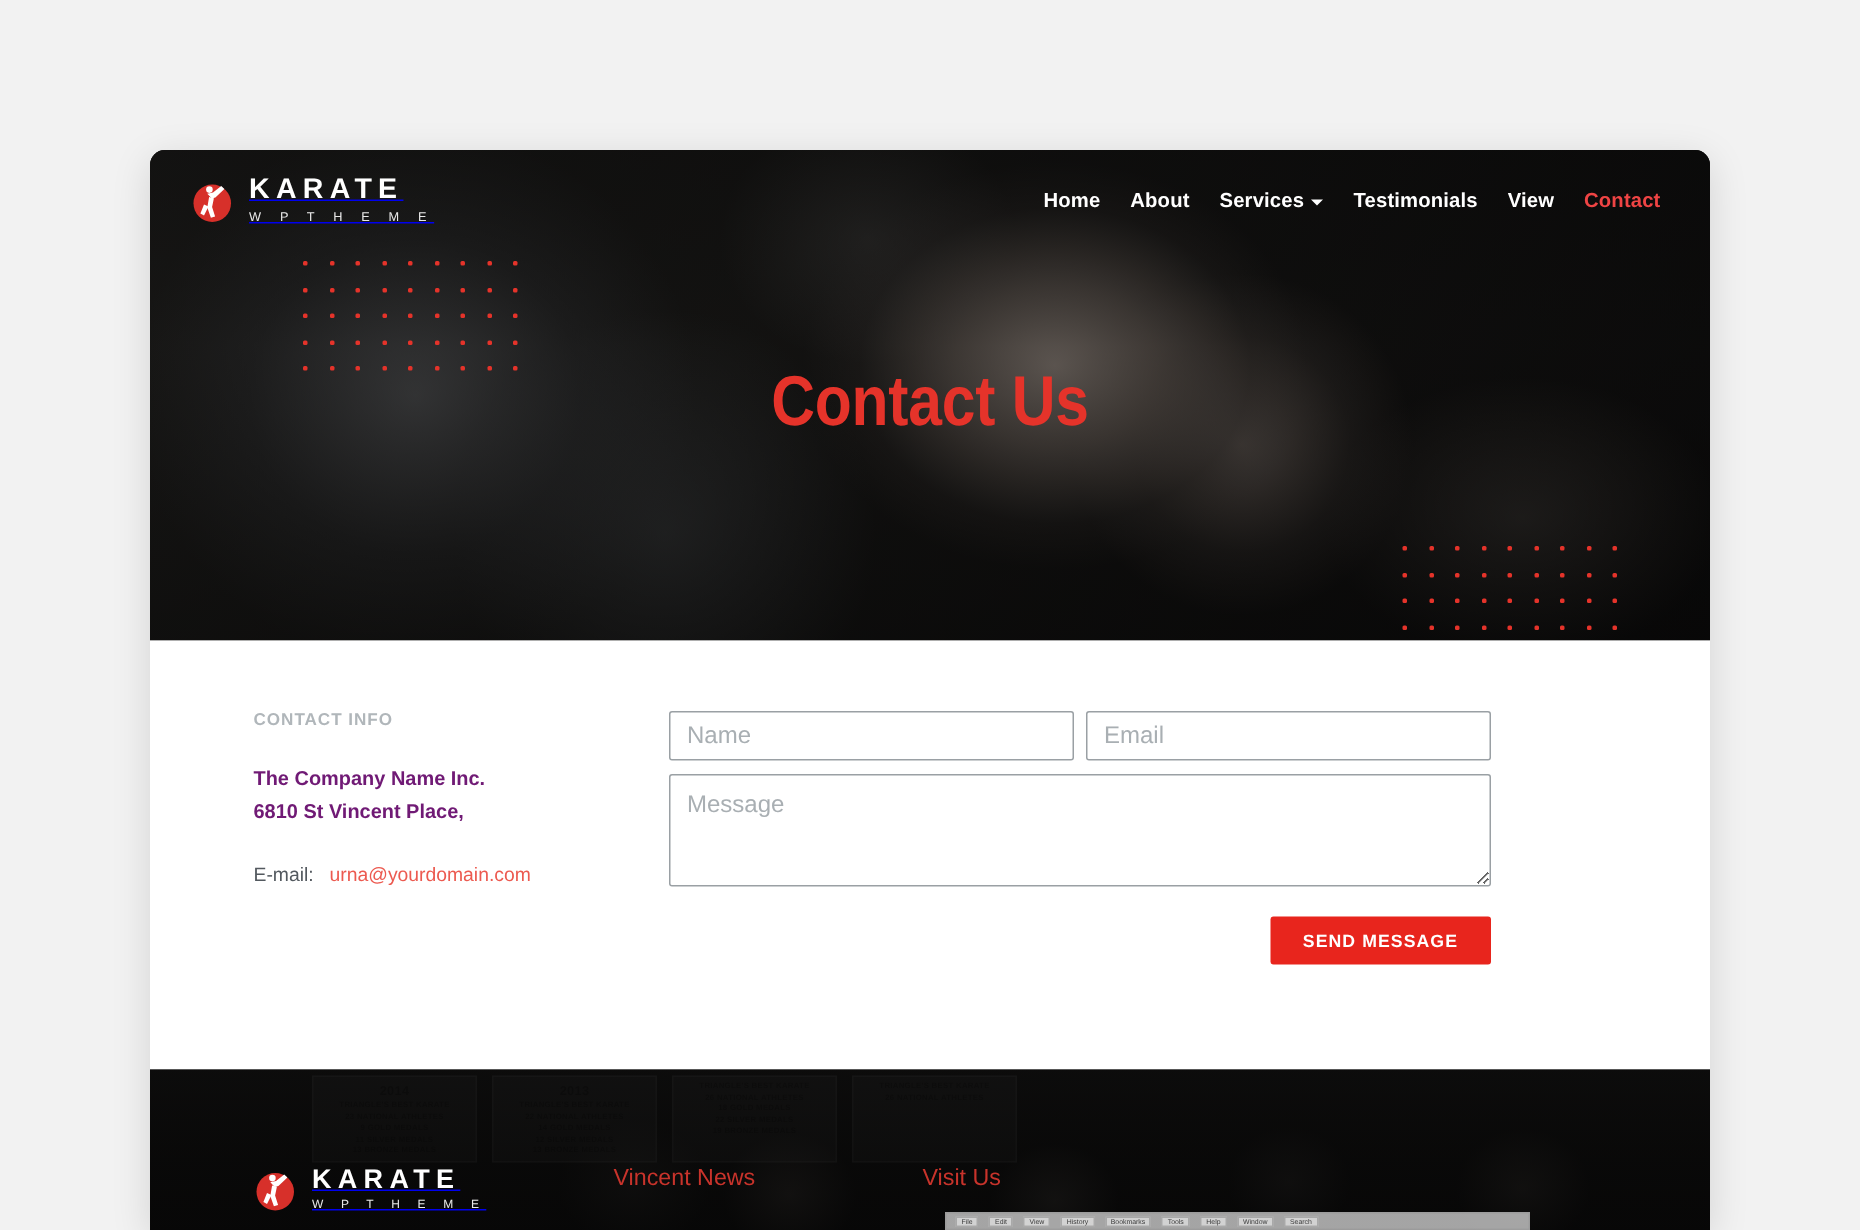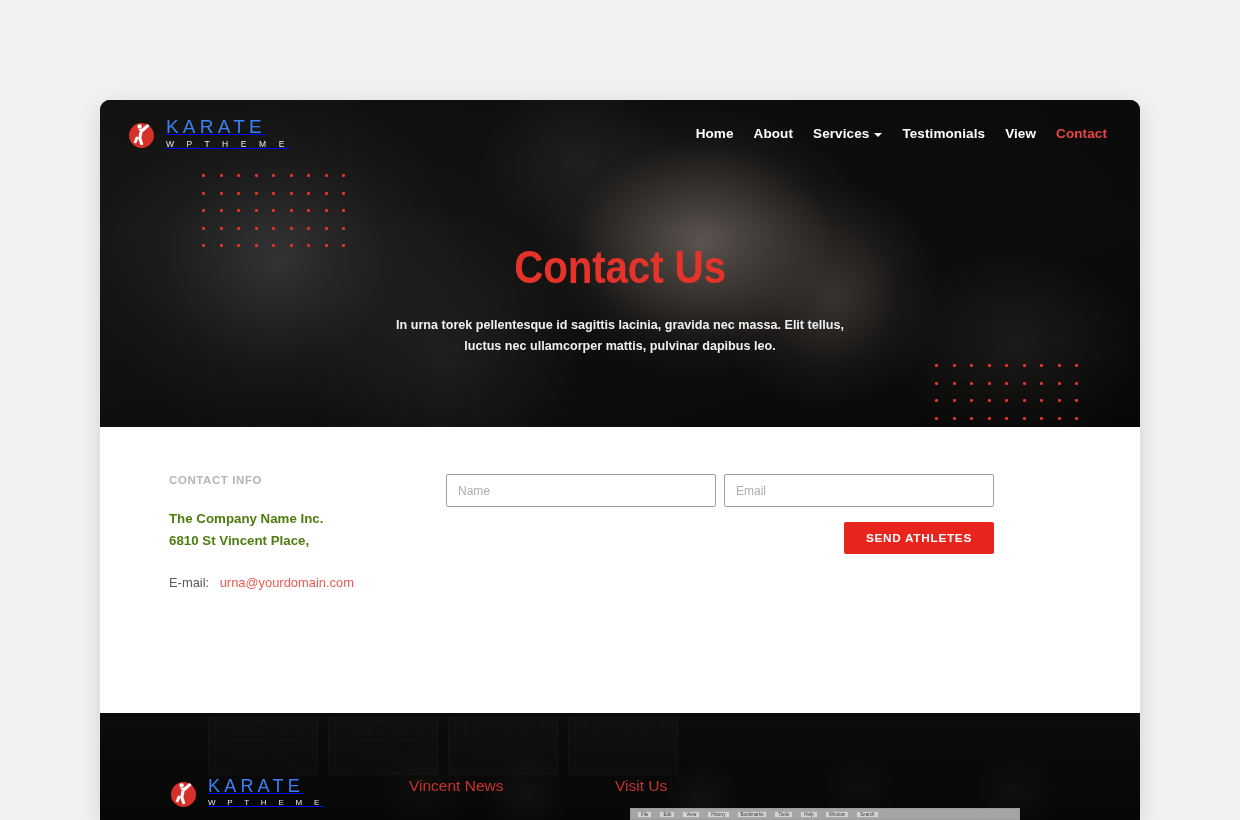--- a/index.html
+++ b/index.html
@@ -94,24 +94,24 @@
   }
   .brand-mark .disc {
     position: absolute; left: 2px; top: 4px;
     width: 25px; height: 25px;
     border-radius: 50%;
     background: #d7302a;
   }
   .brand-mark svg { position: absolute; left: 0; top: 0; }
   .brand-text { line-height: 1; padding-bottom: 1px; }
   .brand-name {
-    color: #3b82f6;
+    color: #ffffff;
     font-size: 19px;
     letter-spacing: 4.2px;
-    font-weight: 400;
+    font-weight: 700;
   }
   .brand-sub {
     color: #e9e9e9;
     font-size: 8.5px;
     letter-spacing: 5.1px;
     margin-top: 4px;
     font-weight: 400;
   }
 
   .main-nav { display: flex; align-items: center; gap: 20px; }
@@ -178,21 +178,21 @@
   .block-label {
     color: #b0b6ba;
     font-size: 11.4px;
     font-weight: 700;
     letter-spacing: 0.65px;
     text-transform: uppercase;
     margin-bottom: 22px;
   }
 
   .addr {
-    color: #4d7c0f;
+    color: #701a75;
     font-size: 13.3px;
     font-weight: 700;
     line-height: 1.68;
   }
   .tel-block {
     margin-top: 22px;
     color: #53595f;
     font-size: 12.9px;
     line-height: 1.62;
   }
@@ -204,21 +204,21 @@
   .email-link {
     color: #ec5a50;
     text-decoration: none;
     margin-left: 7px;
   }
 
   
   .field-row { display: flex; gap: 8px; }
   .field {
     font-family: "Liberation Sans", sans-serif;
-    font-size: 12px;
+    font-size: 16px;
     color: #44484c;
     border: 1px solid #9aa0a4;
     border-radius: 2px;
     background: #fff;
     padding: 9px 11px;
     outline: none;
   }
   .field::placeholder { color: #a9afb3; }
   .field-name { width: 270px; height: 33px; }
   .field-email { width: 270px; height: 33px; }
@@ -458,21 +458,20 @@
           <span class="caret"></span>
         </a>
         <a class="nav-link" href="#">Testimonials</a>
         <a class="nav-link" href="#">View</a>
         <a class="nav-link is-active" href="#" style="color: #ef4444;">Contact</a>
       </nav>
     </header>
 
     <div class="hero-copy">
       <h1 class="hero-title" style="color: rgb(229, 51, 42);">Contact Us</h1>
-      <p class="hero-sub">In urna torek pellentesque id sagittis lacinia, gravida nec massa. Elit tellus, luctus nec ullamcorper mattis, pulvinar dapibus leo.</p>
     </div>
   </section>
 
   <section class="content">
 
     <div class="content-inner">
 
       <div class="col-info">
         <div class="block-label">CONTACT INFO</div>
         <div class="addr">
@@ -484,22 +483,23 @@
           <a class="email-link" href="#">urna@yourdomain.com</a>
         </div>
       </div>
 
       <div class="col-form">
         <form>
           <div class="field-row">
             <input class="field field-name" type="text" placeholder="Name" style="">
             <input class="field field-email" type="text" placeholder="Email" style="">
           </div>
+          <textarea class="field field-message" placeholder="Message" style=""></textarea>
           <div class="form-actions">
-            <button type="button" class="btn-send" style="background: rgb(232, 37, 29);">SEND ATHLETES</button>
+            <button type="button" class="btn-send" style="background: rgb(232, 37, 29);">SEND MESSAGE</button>
           </div>
         </form>
       </div>
     </div>
   </section>
 
   <footer class="site-footer">
     <div class="footer-photo"></div>
     <div class="footer-banners">
         <div class="fb"><span class="yr">2014</span>TRIANGLE'S BEST KARATE<br>23 NATIONAL ATHLETES<br>9 GOLD MEDALS<br>11 SILVER MEDALS<br>13 BRONZE MEDALS</div>

